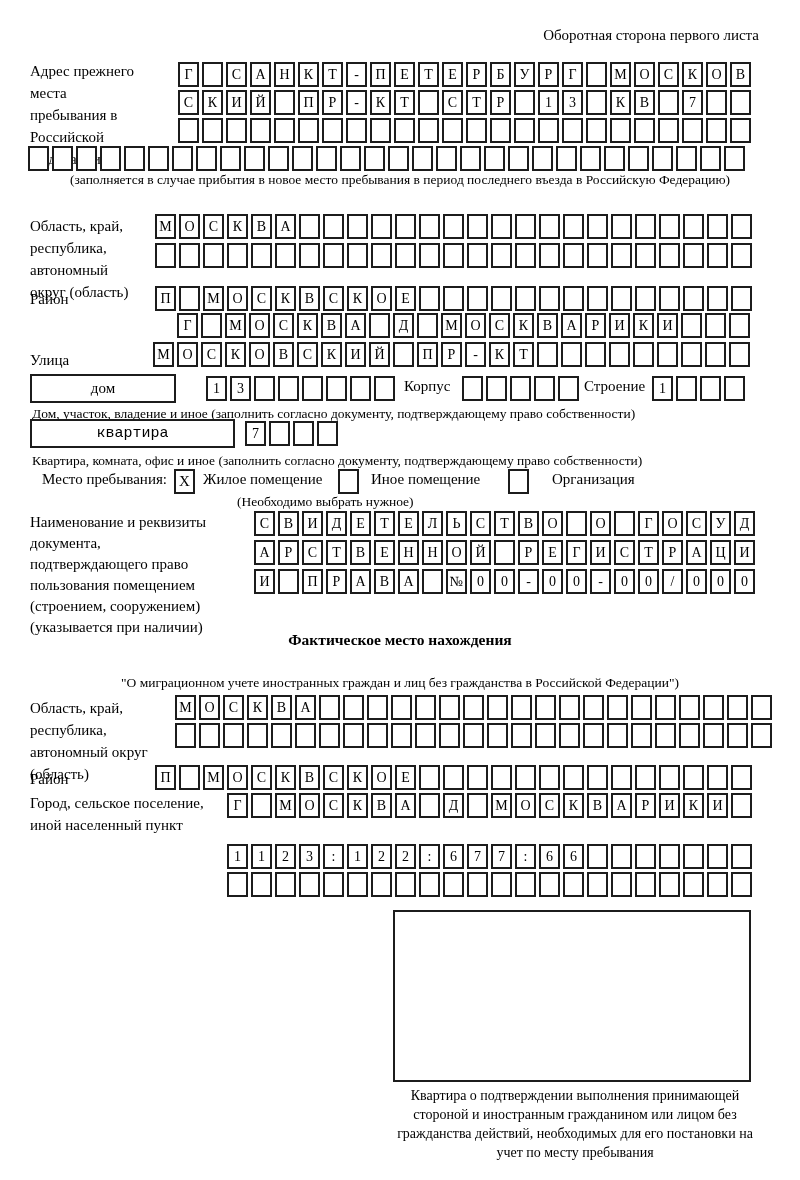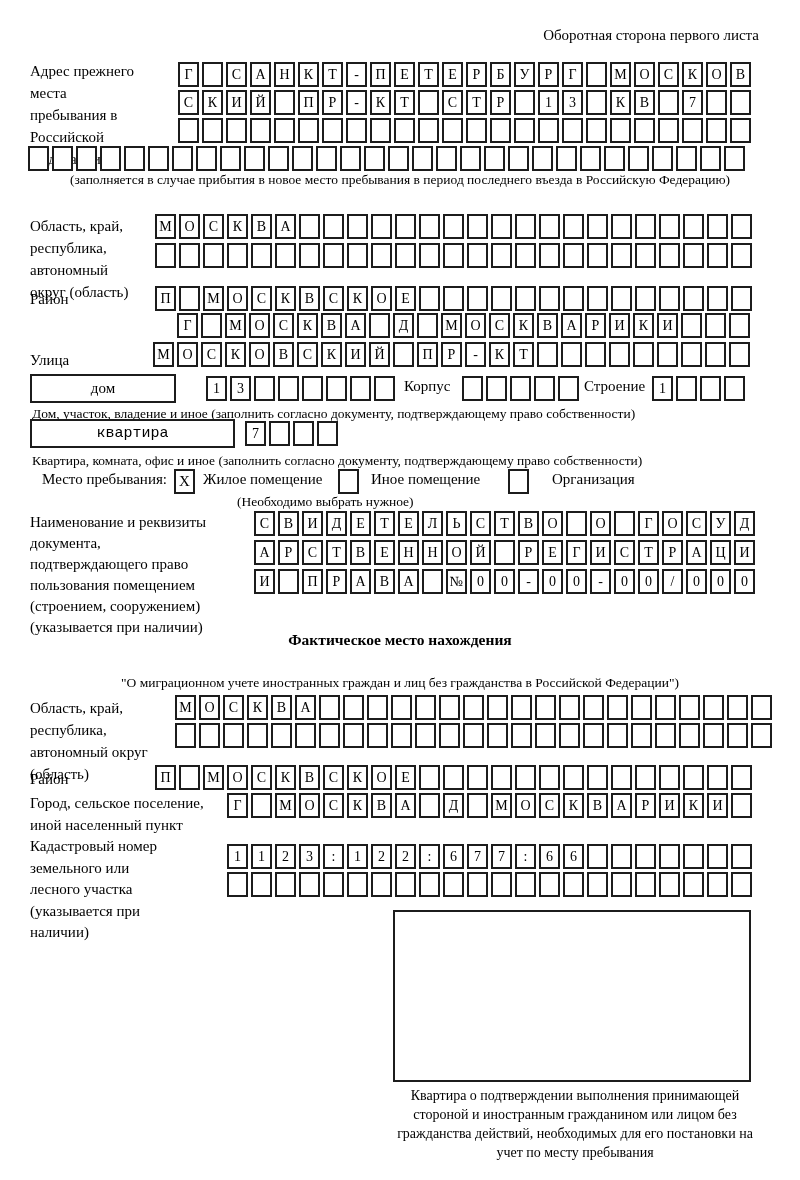--- a/index.html
+++ b/index.html
@@ -522,21 +522,20 @@
       <span class="cell">К</span>
       <span class="cell">В</span>
       <span class="cell">А</span>
       <span class="cell">Р</span>
       <span class="cell">И</span>
       <span class="cell">К</span>
       <span class="cell">И</span>
       <span class="cell"></span>
     </div>
 
-  <div class="lbl" style="left:30px; top:836px; width:150px; line-height:21.5px;">Кадастровый номер земельного или лесного участка (указывается при наличии)</div>
   <div class="boxrow" style="left:227px; top:844px;">
       <span class="cell">1</span>
       <span class="cell">1</span>
       <span class="cell">2</span>
       <span class="cell">3</span>
       <span class="cell">:</span>
       <span class="cell">1</span>
       <span class="cell">2</span>
       <span class="cell">2</span>
       <span class="cell">:</span>

